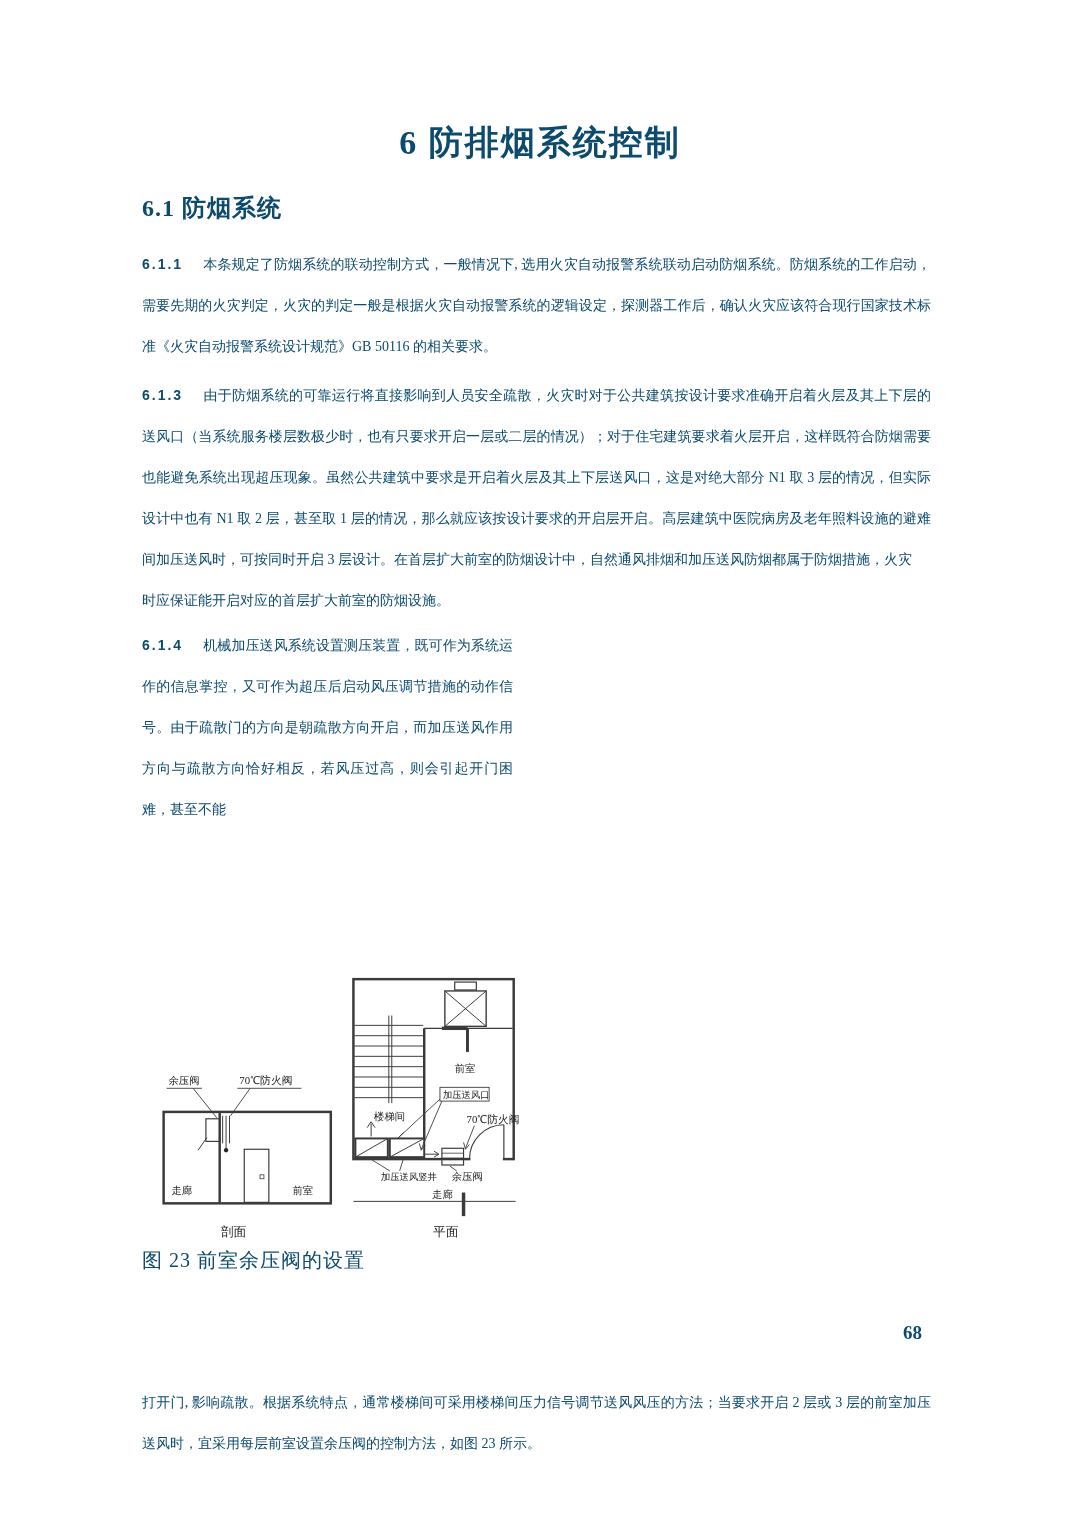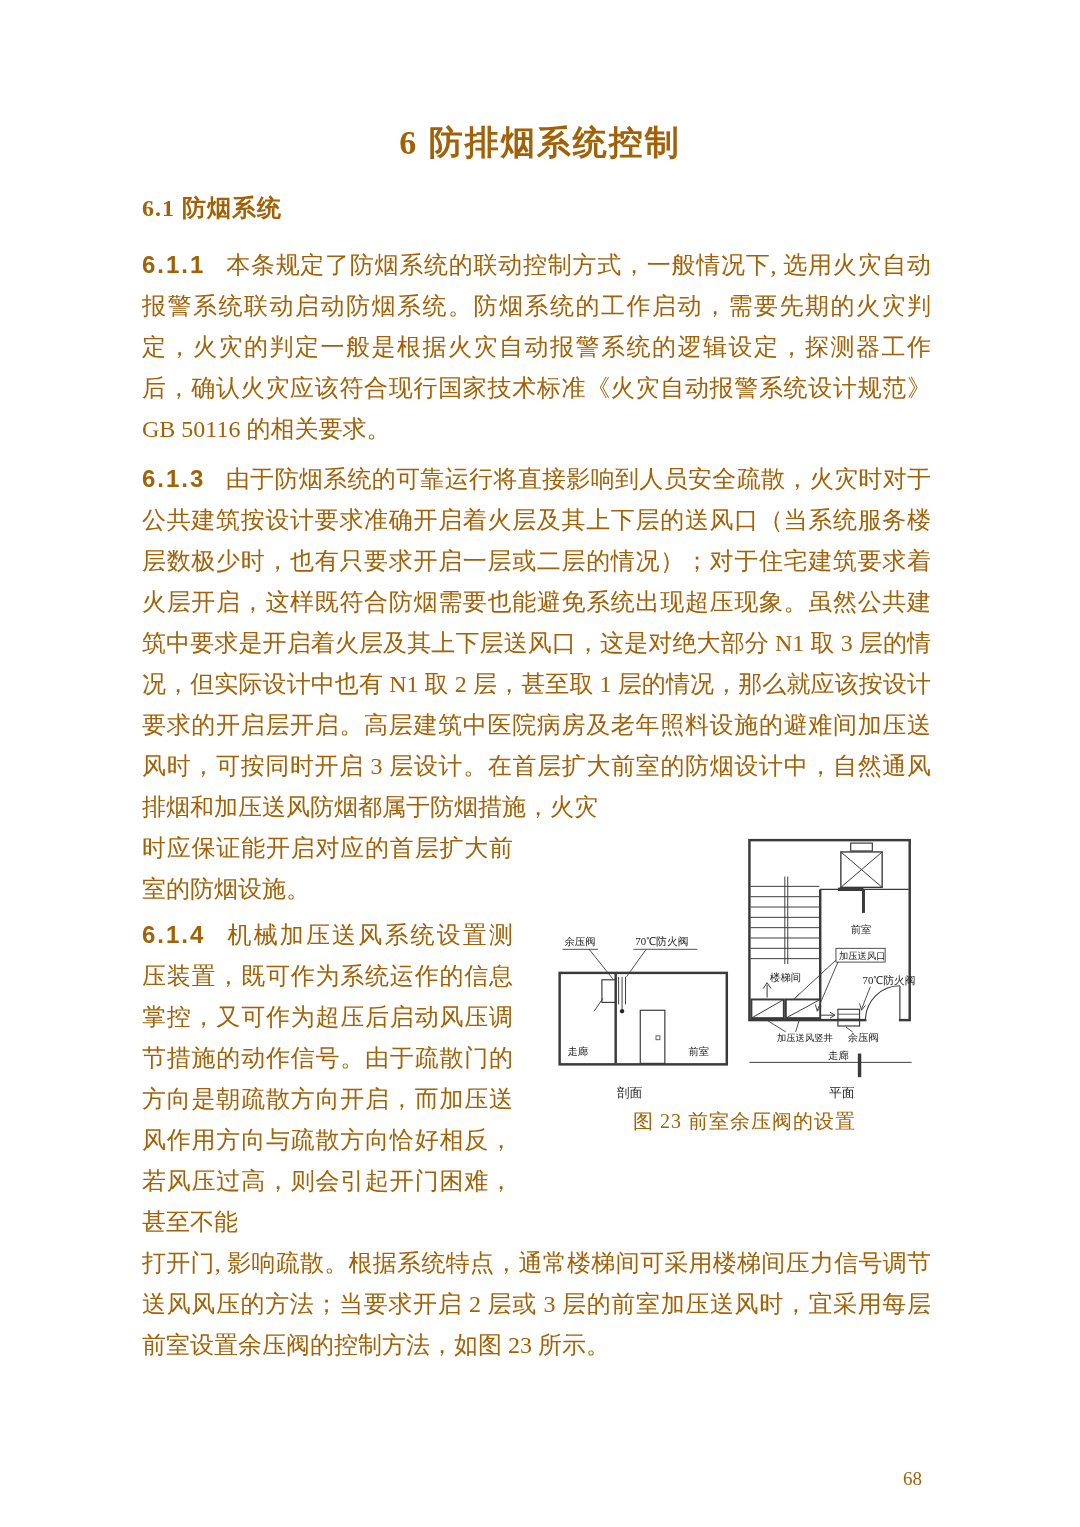--- a/index.html
+++ b/index.html
@@ -1,72 +1,74 @@
 <!DOCTYPE html>
 <html><head>
 <meta charset="utf-8">
 <style>
   html,body{margin:0;padding:0;background:#e8e8e8;}
   .page{
     position:relative;
     width:1080px;height:1527px;
     background:#ffffff;
     font-family:"Liberation Serif", serif;
-    color:#a16207;
+    color:#0c4a6e;
     overflow:hidden;
     margin:0 auto;
   }
   .content{
     position:absolute;
     left:142px;top:120px;
     width:796px;
   }
   .doc-title{
     font-size:34px;font-weight:700;
     text-align:center;
     margin:0 0 26px 0;
     letter-spacing:2px;
   }
   .sec-title{
     font-size:24px;font-weight:700;
     margin:0 0 20px 0;
     letter-spacing:1px;
   }
   p.body{
-    font-size:24px;
+    font-size:14px;
     line-height:41px;
     text-align:justify;
     margin:0 7px 8px 0;
   }
   p.body.nogap{margin-bottom:0;}
   .num{
     font-family:"Liberation Sans", sans-serif;
     font-weight:700;
     letter-spacing:2px;
     margin-right:20px;
     white-space:nowrap;
   }
   .wrap-row{
     display:flex;
-    gap:18px;
+    gap:9px;
     align-items:flex-start;
+    flex-direction:column;
   }
   .col-text{width:378px;flex:0 0 378px;}
   .col-fig{width:413px;flex:0 0 413px;padding-top:2px;}
   .figure svg{display:block;}
   .fig-caption{
     font-size:20px;
-    text-align:center;
+    text-align:left;
     margin-top:4px;
     letter-spacing:1px;
   }
   .page-num{
     position:absolute;
-    top:1468px;right:158px;
+    top:1322px;right:158px;
     font-size:19px;
+    font-weight:bold;
   }
   svg text{
     font-family:"Liberation Serif", serif;
     fill:#222222;
   }
   svg .ln{stroke:#3a3a3a;fill:none;}
 </style>
 </head>
 <body>
 

